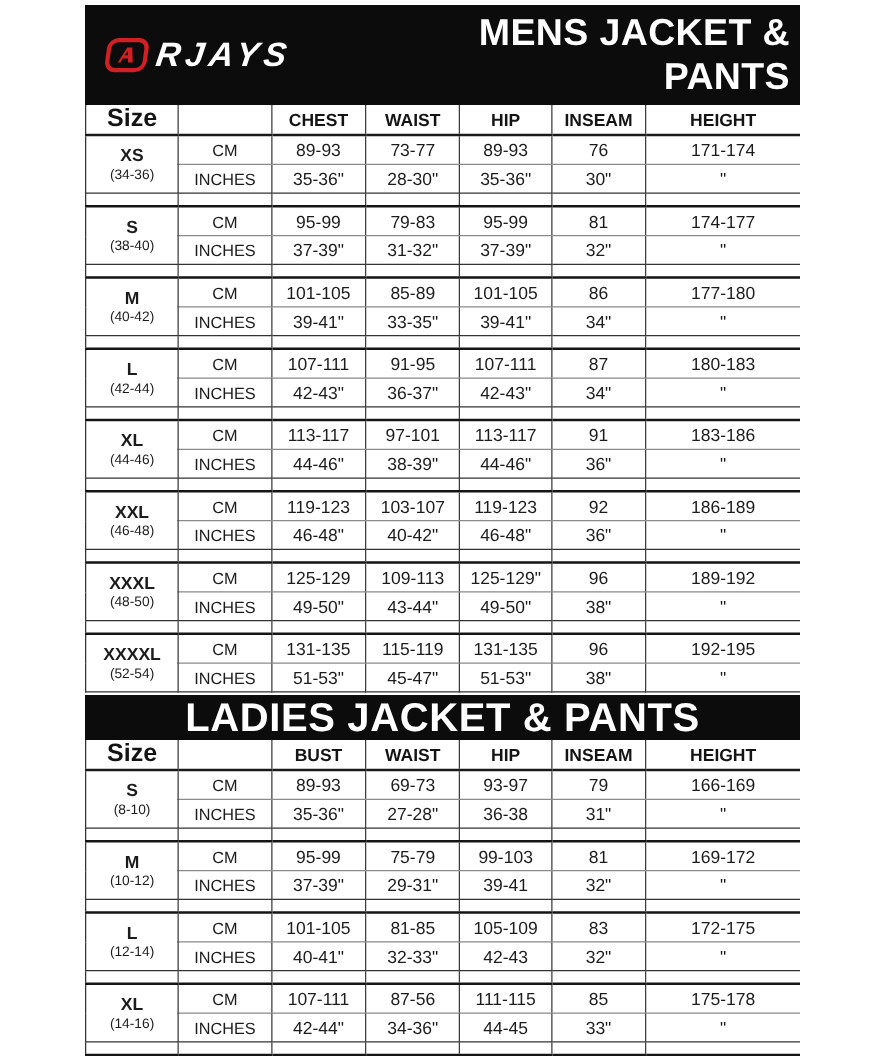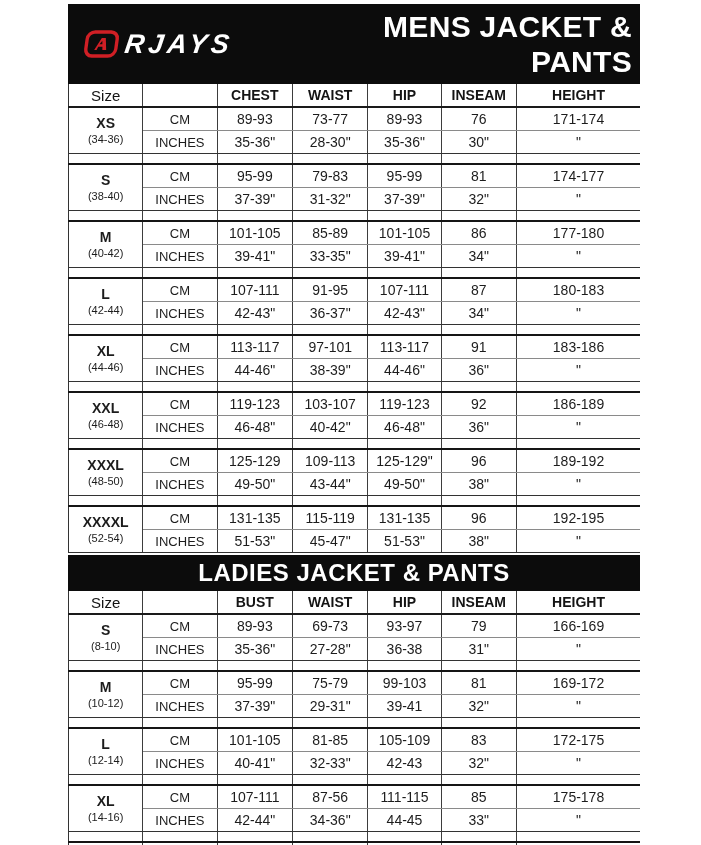--- a/index.html
+++ b/index.html
@@ -18,35 +18,35 @@
   .logo-text{
     font-weight:700;font-style:italic;font-size:27px;letter-spacing:4px;
     color:#ffffff;line-height:1;
   }
   .title-mens{
     text-align:right;font-weight:700;font-size:30px;line-height:1.18;
     letter-spacing:.3px;white-space:pre-line;
   }
   .band-ladies{
     height:36px;margin-top:2px;display:flex;align-items:center;justify-content:center;
-    font-weight:700;font-size:24px;letter-spacing:.5px;
+    font-weight:700;font-size:32px;letter-spacing:.5px;
   }
   
   table{border-collapse:collapse;width:572px;table-layout:fixed;}
   th,td{
     text-align:center;vertical-align:middle;padding:0;
     border-right:1px solid #3d3d3d;
   }
   th:last-child,td:last-child{border-right:none;text-align:center;}
   th:first-child,tr.row-cm td:first-child,tr.spacer td:first-child{border-left:1px solid #333;}
   thead th{
     height:22px;font-size:14px;font-weight:700;color:#141414;
     border-bottom:2.5px solid #1a1a1a;
   }
-  thead th.size-header{font-weight:400;font-size:15px;}
+  thead th.size-header{font-weight:700;font-size:20px;}
   td{height:22px;font-size:14px;color:#1c1c1c;}
   td.unit-cell{font-size:13px;}
   td.size-cell{border-bottom:1.5px solid #333;}
   tr.row-cm td:not(.size-cell){border-bottom:1px solid #8a8a8a;}
   tr.row-in td{border-bottom:1.5px solid #333;}
   tr.spacer td{height:9px;border-bottom:2px solid #151515;}
   .size-label{font-weight:700;font-size:14px;line-height:1.1;}
   .size-range{font-size:11px;line-height:1.1;margin-top:1px;}
 </style>
 </head>

